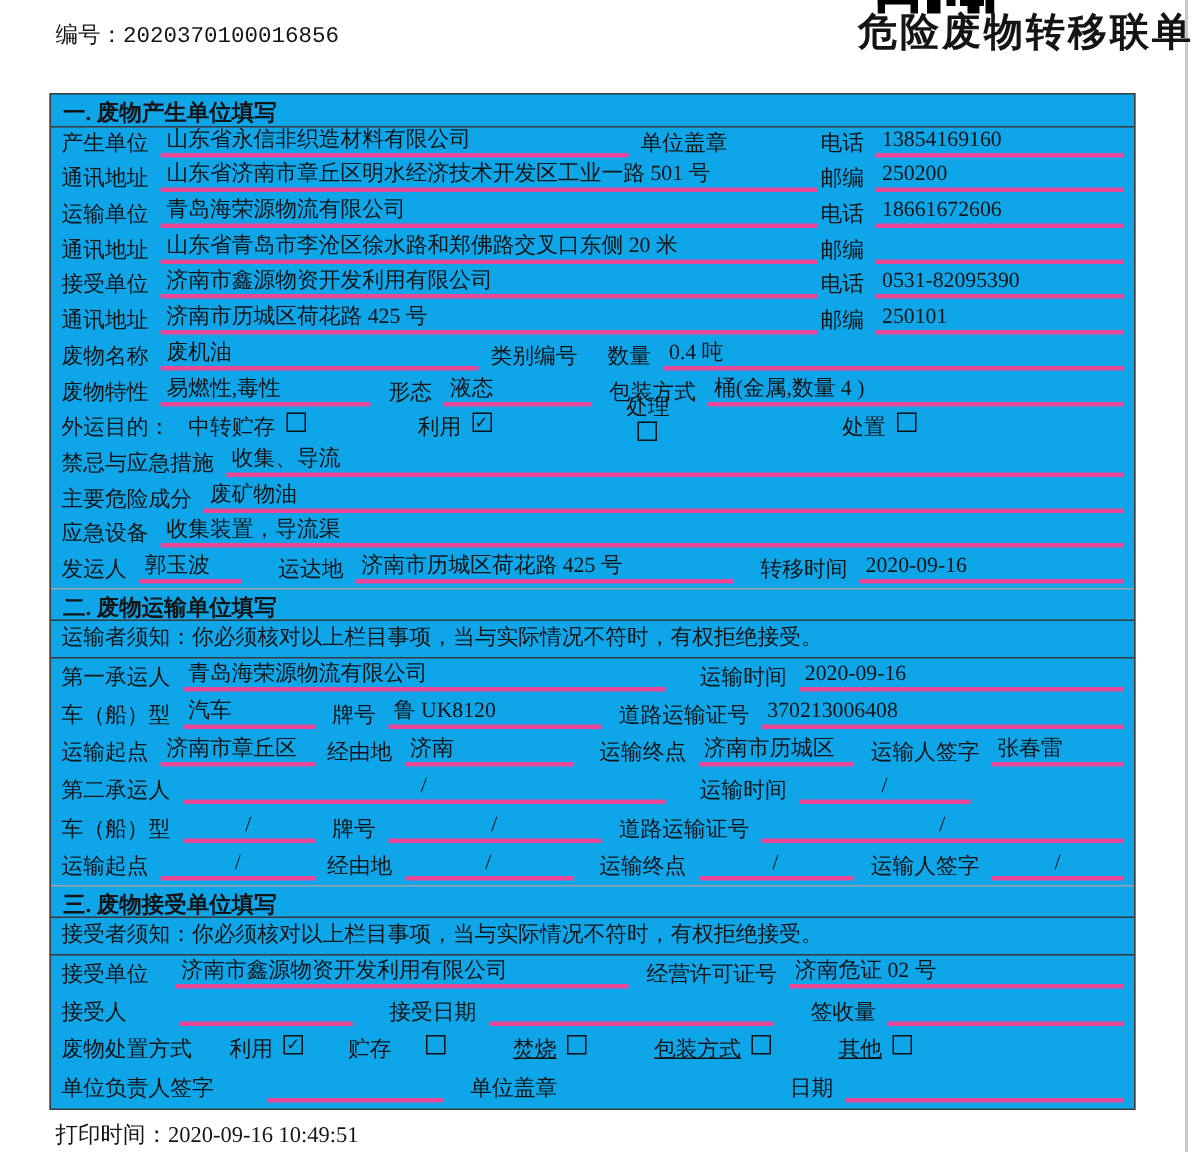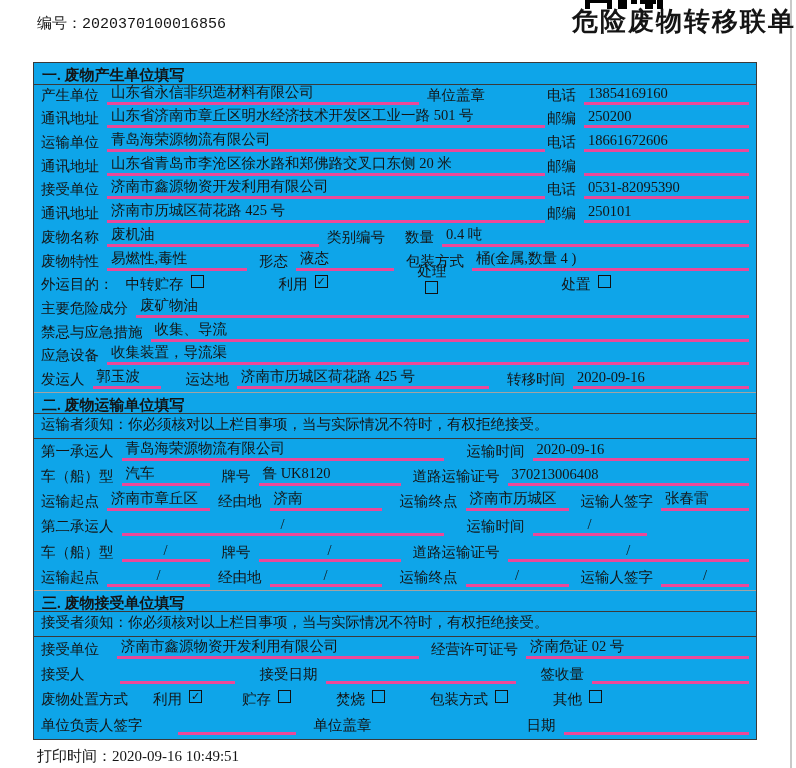--- a/index.html
+++ b/index.html
@@ -37,21 +37,21 @@
   .grow { flex:1 1 auto; }
   .ctr { text-align:center; }
   .cb {
     display:inline-block; width:13px; height:13px; border:1.6px solid #111;
     margin-left:7px; vertical-align:-1px; text-align:center;
     font-family:"DejaVu Sans",sans-serif; font-size:11px; line-height:11px; font-weight:bold;
   }
   .opt { display:inline-flex; }
   .footer-line { position:absolute; left:37px; top:747px; font-size:15px; white-space:nowrap; }
   .ml8{margin-left:8px;} .ml12{margin-left:12px;} .ml18{margin-left:18px;} .ml25{margin-left:25px;}
-  .ml35{margin-left:35px;} .ml45{margin-left:45px;} .ml55{margin-left:40px;} .ml75{margin-left:75px;} .ml90{margin-left:90px;flex-direction:column;}
+  .ml35{margin-left:35px;} .ml45{margin-left:45px;text-decoration:underline;} .ml55{margin-left:30px;gap:16px;} .ml75{margin-left:75px;} .ml90{margin-left:90px;flex-direction:column;}
   .gap{margin-right:8px;}
 </style>
 </head>
 <body>
 
 <div class="page-edge"></div>
 
 <div class="doc-header">
   <div class="doc-no"><span>编号：</span><span>2020370100016856</span></div>
   <div class="doc-title">危险废物转移联单</div>
@@ -145,27 +145,27 @@
       <span>处理</span>
       <span class="cb"></span>
     </span>
     <span class="opt" style="margin-left:115px">
       <span>处置</span>
       <span class="cb"></span>
     </span>
   </div>
 
   <div class="row">
+    <span class="lb gap">禁忌与应急措施</span>
+    <span class="u grow">收集、导流</span>
+  </div>
+
+  <div class="row">
     <span class="lb gap">主要危险成分</span>
     <span class="u grow">废矿物油</span>
-  </div>
-
-  <div class="row">
-    <span class="lb gap">禁忌与应急措施</span>
-    <span class="u grow">收集、导流</span>
   </div>
 
   <div class="row">
     <span class="lb gap">应急设备</span>
     <span class="u grow">收集装置，导流渠</span>
   </div>
 
   <div class="row">
     <span class="lb gap">发运人</span>
     <span class="u" style="width:68px">郭玉波</span>

